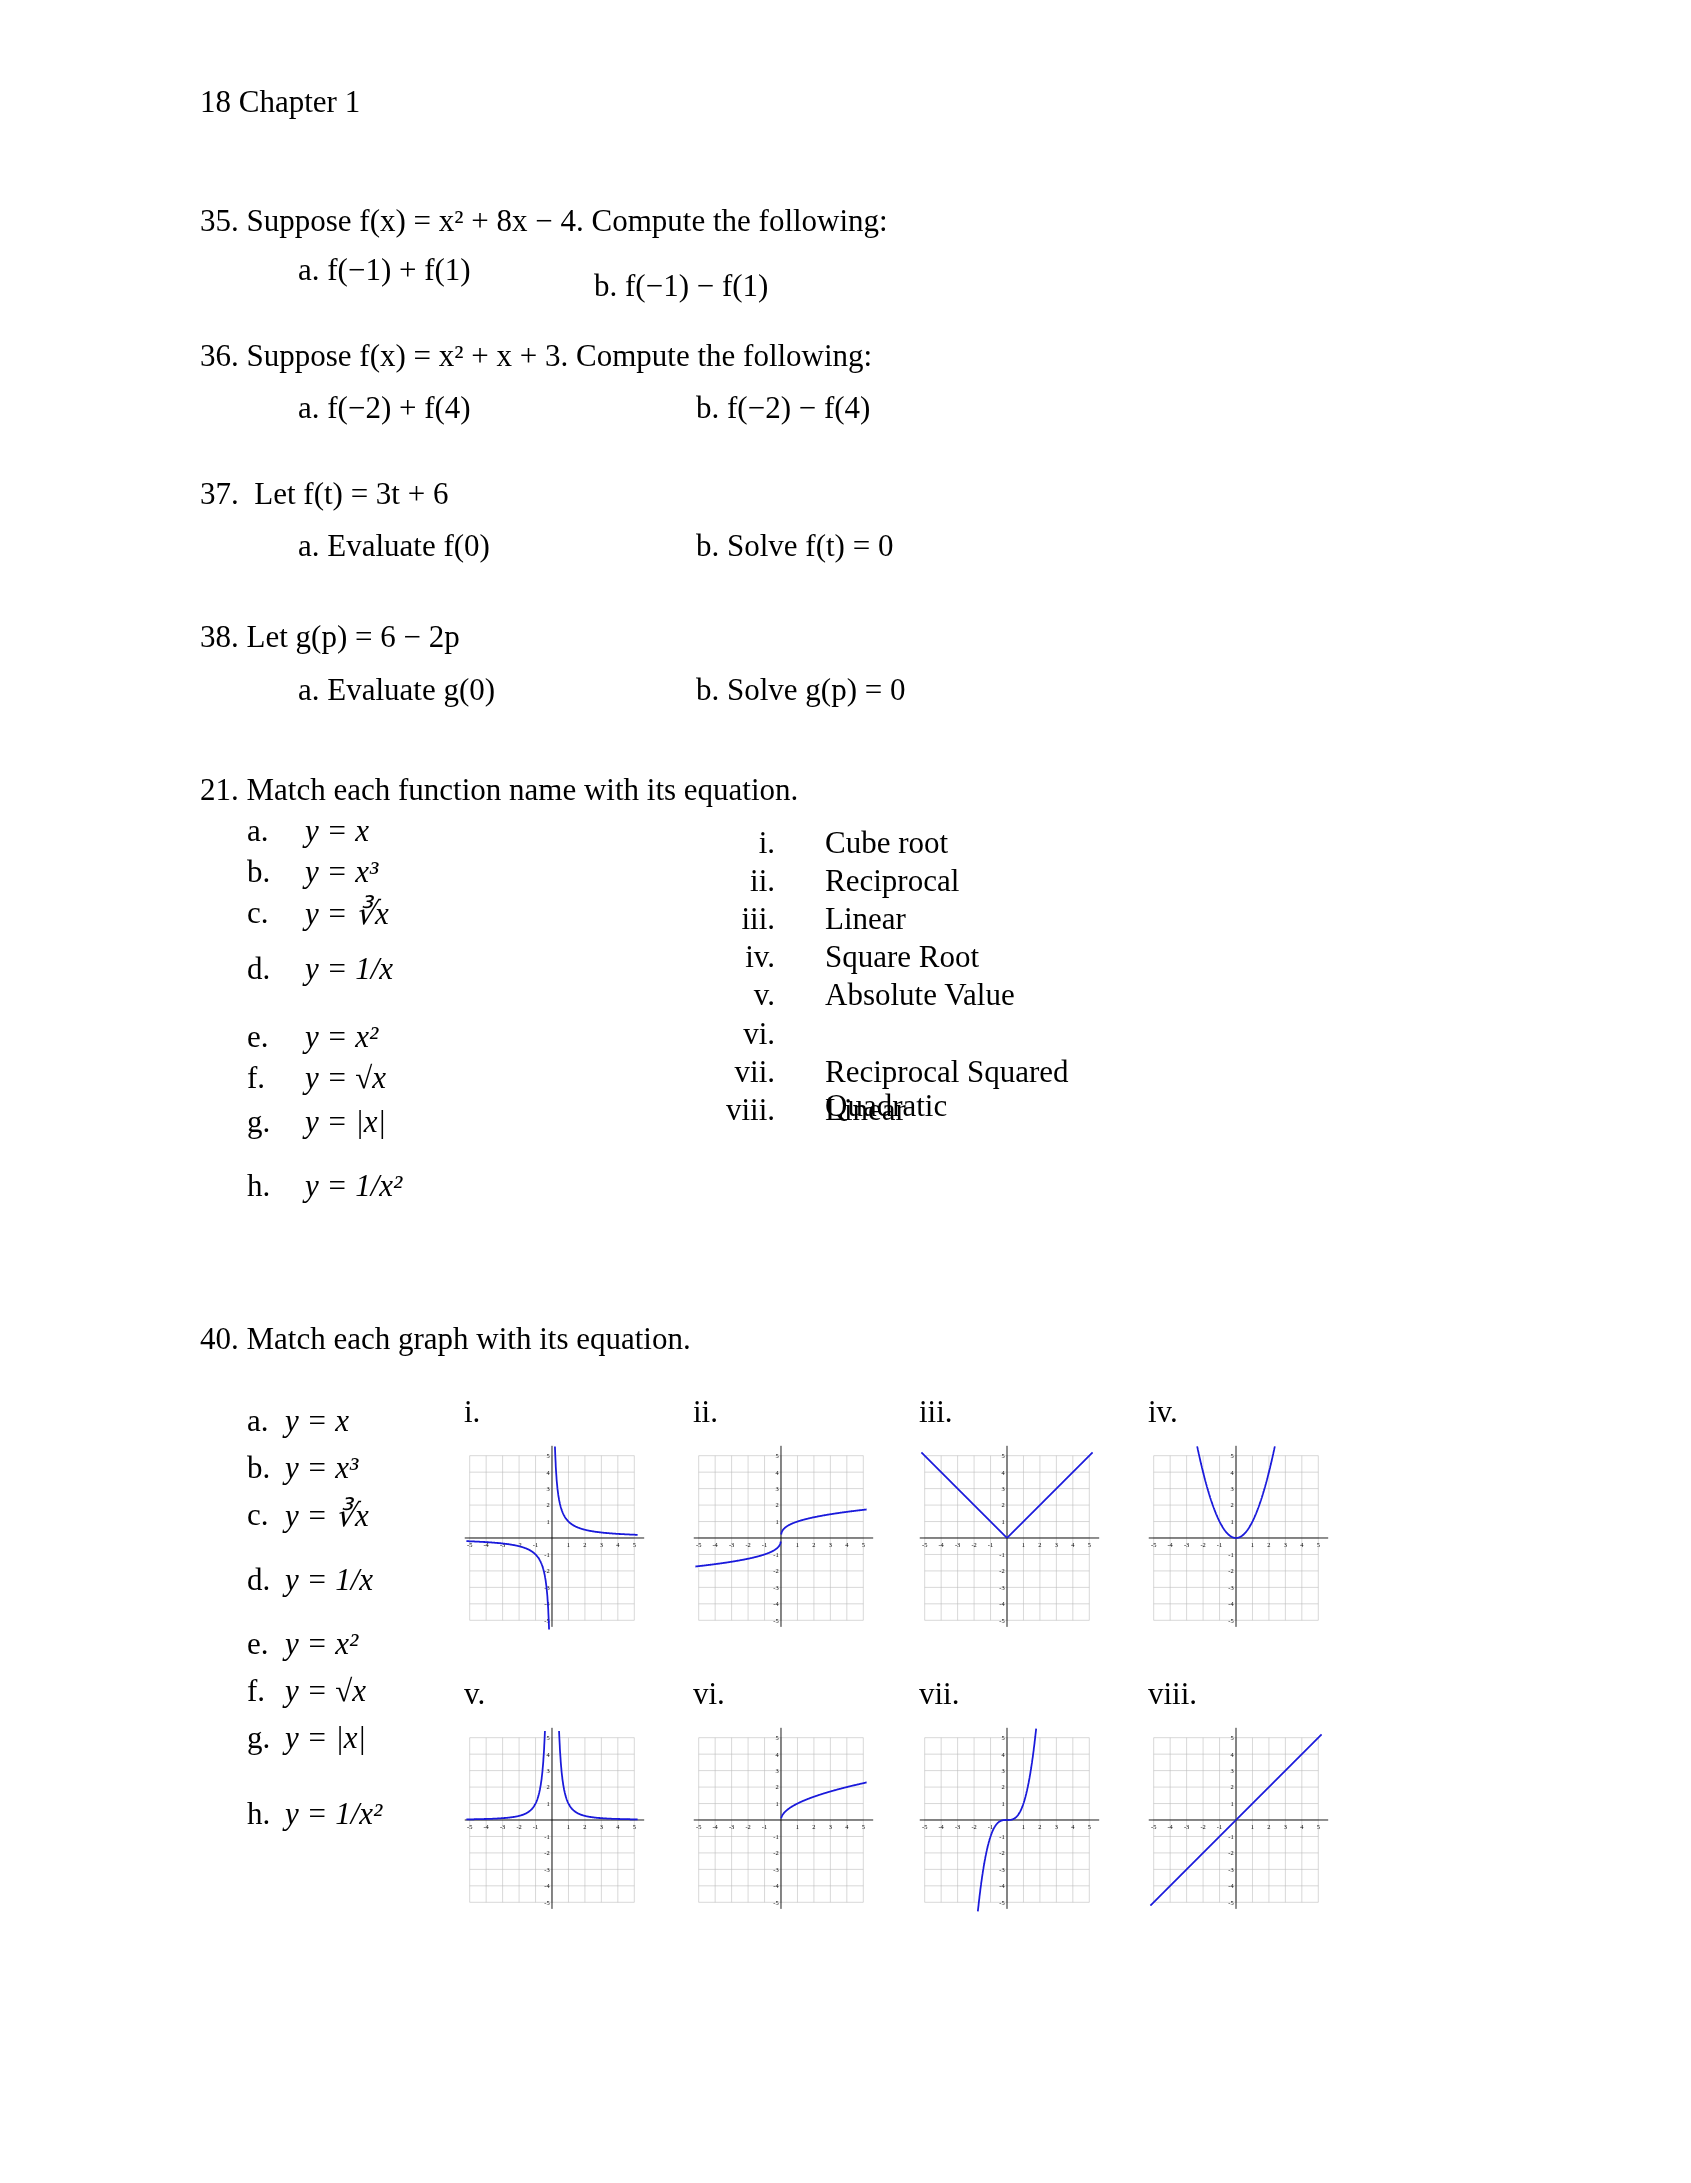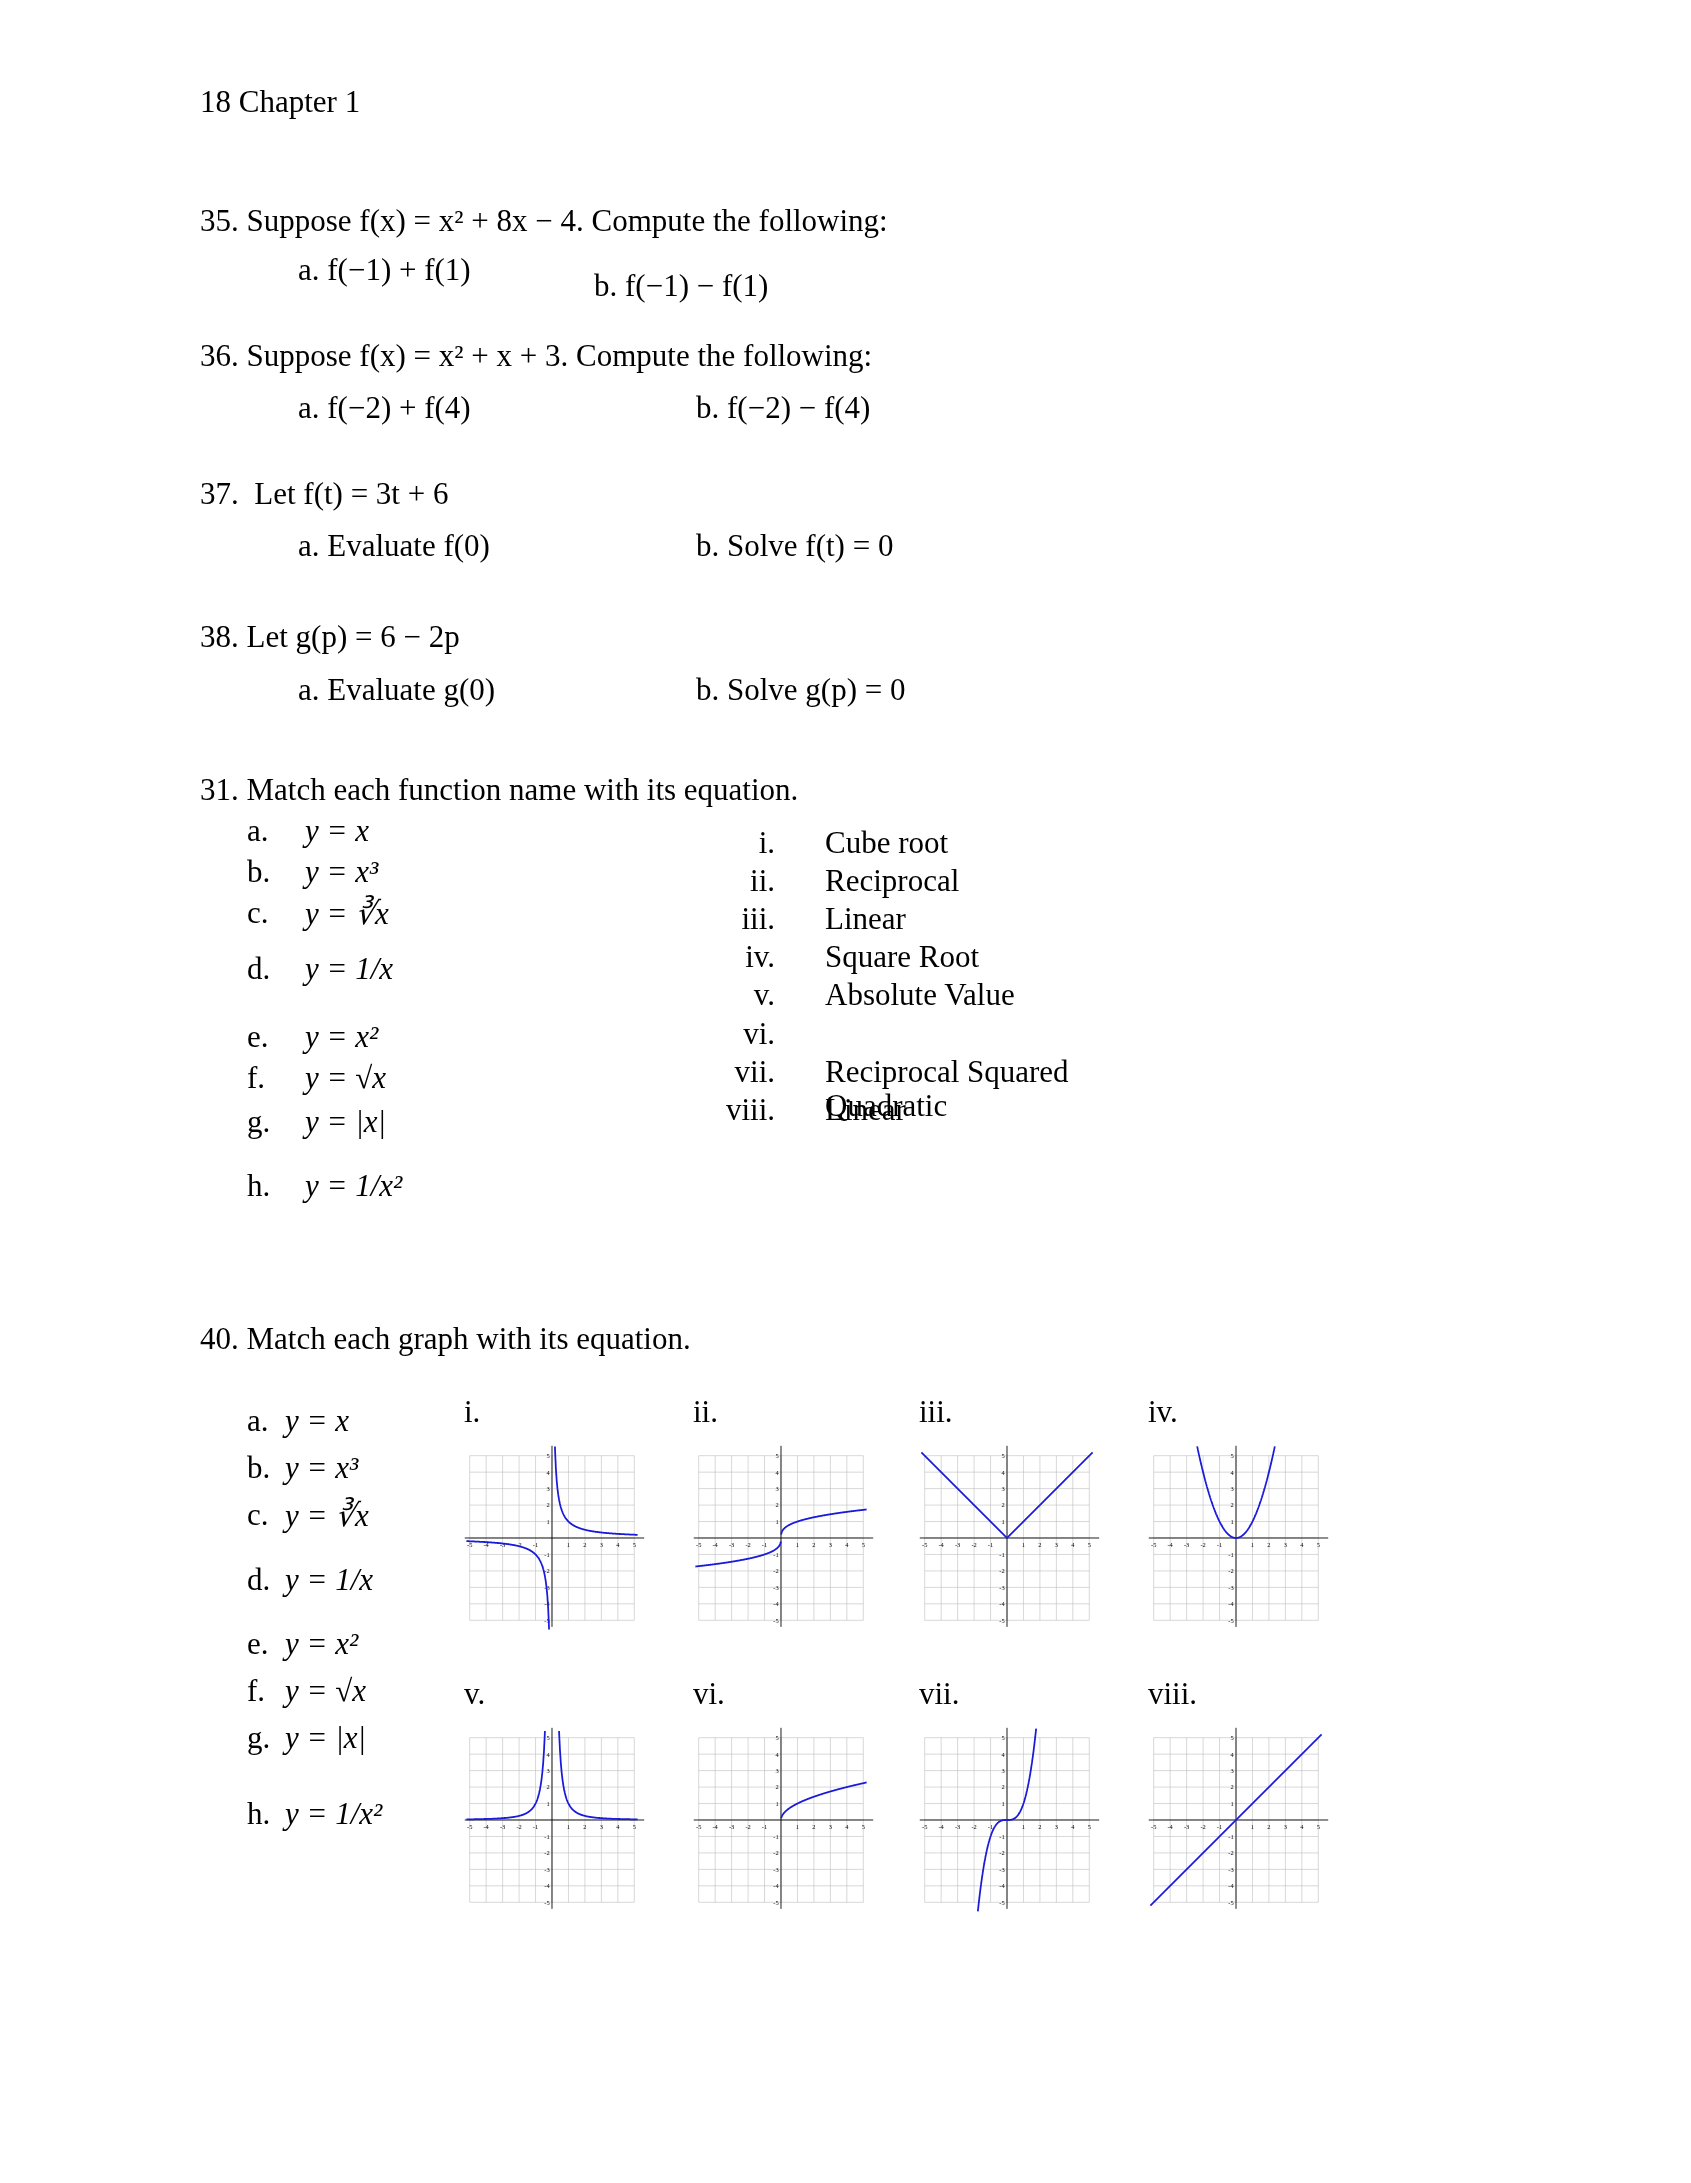--- a/index.html
+++ b/index.html
@@ -21,21 +21,21 @@
 <div class="abs" style="left:696px;top:390px;">b.  f(−2) − f(4)</div>
 
 <div class="abs" style="left:200px;top:476px;"><span>37.</span>&nbsp; <span>Let f(t) = 3t + 6</span></div>
 <div class="abs" style="left:298px;top:528px;">a. Evaluate f(0)</div>
 <div class="abs" style="left:696px;top:528px;">b. Solve f(t) = 0</div>
 
 <div class="abs" style="left:200px;top:619px;"><span>38.</span> <span>Let g(p) = 6 − 2p</span></div>
 <div class="abs" style="left:298px;top:672px;">a. Evaluate g(0)</div>
 <div class="abs" style="left:696px;top:672px;">b. Solve g(p) = 0</div>
 
-<div class="abs" style="left:200px;top:772px;">31. Match each function name with its equation.</div>
+<div class="abs" style="left:200px;top:772px;">21. Match each function name with its equation.</div>
 <div id="p39eq">
     <div class="abs" style="left: 247px; top: 813px;">a.</div>
     <div class="abs" style="left: 305px; top: 813px; font-style: italic;">y = x</div>
     <div class="abs" style="left: 247px; top: 854px;">b.</div>
     <div class="abs" style="left: 305px; top: 854px; font-style: italic;">y = x³</div>
     <div class="abs" style="left: 247px; top: 895px;">c.</div>
     <div class="abs" style="left: 305px; top: 895px; font-style: italic;">y = ∛x</div>
     <div class="abs" style="left: 247px; top: 951px;">d.</div>
     <div class="abs" style="left: 305px; top: 951px; font-style: italic;">y = 1/x</div>
     <div class="abs" style="left: 247px; top: 1019px;">e.</div>

